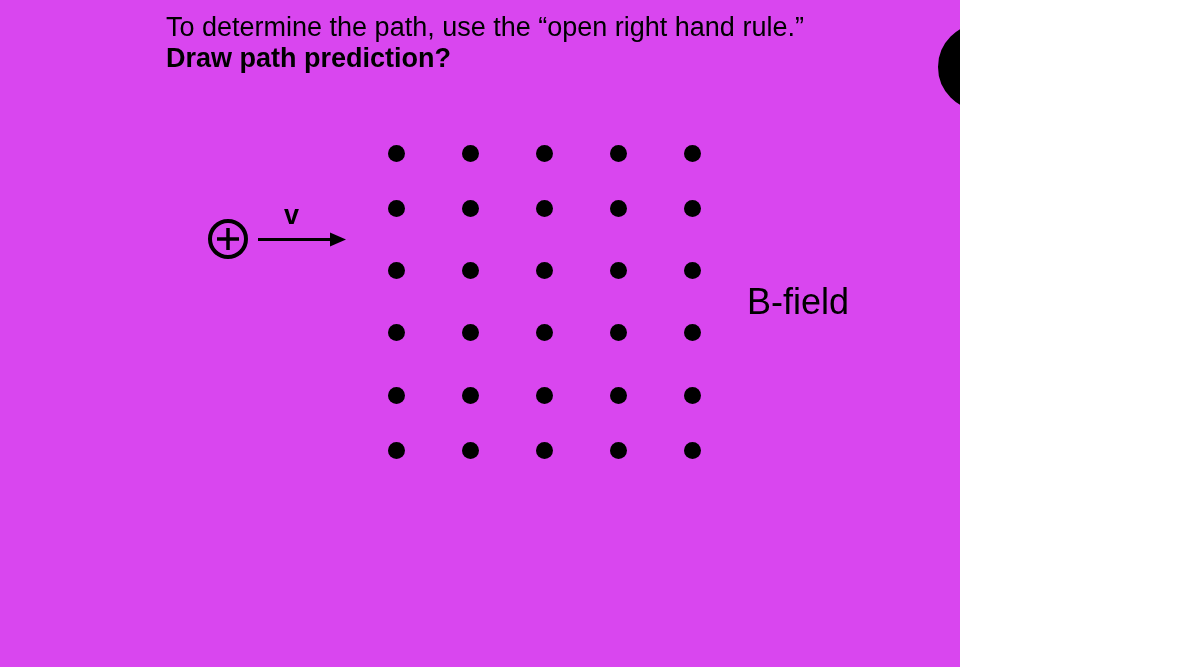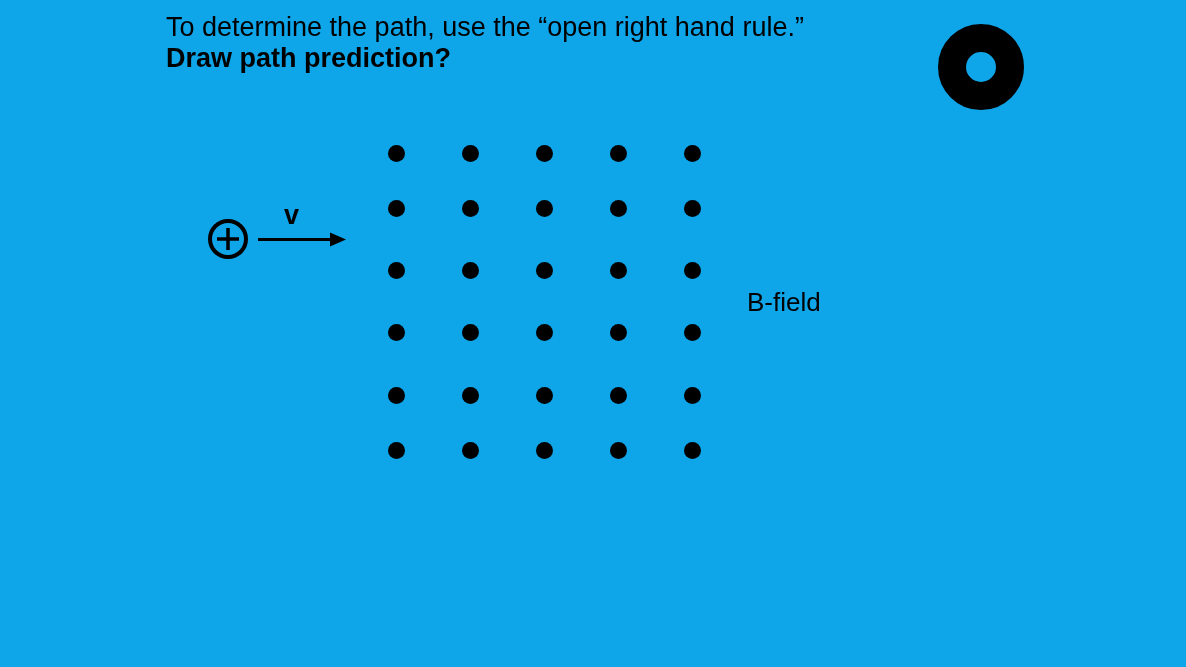--- a/index.html
+++ b/index.html
@@ -2,23 +2,23 @@
 <html><head>
 <meta charset="utf-8">
 <style>
   html, body {
     margin: 0;
     padding: 0;
     background: #ffffff;
   }
   .slide {
     position: relative;
-    width: 1186px;
+    width: 960px;
     height: 667px;
-    background: #0ea5e9;
+    background: #d946ef;
     overflow: hidden;
     font-family: "Liberation Sans", sans-serif;
     color: #000000;
   }
   .header {
     position: absolute;
     left: 166px;
     top: 12px;
     font-size: 27px;
     line-height: 31px;
@@ -67,21 +67,21 @@
     width: 17px;
     height: 17px;
     border-radius: 50%;
     background: #000000;
   }
 
   .b-field-label {
     position: absolute;
     left: 747px;
     top: 282px;
-    font-size: 26px;
+    font-size: 36px;
     font-weight: 400;
     line-height: 40px;
     white-space: nowrap;
   }
 
   
   .ring {
     position: absolute;
     left: 938px;
     top: 24px;

